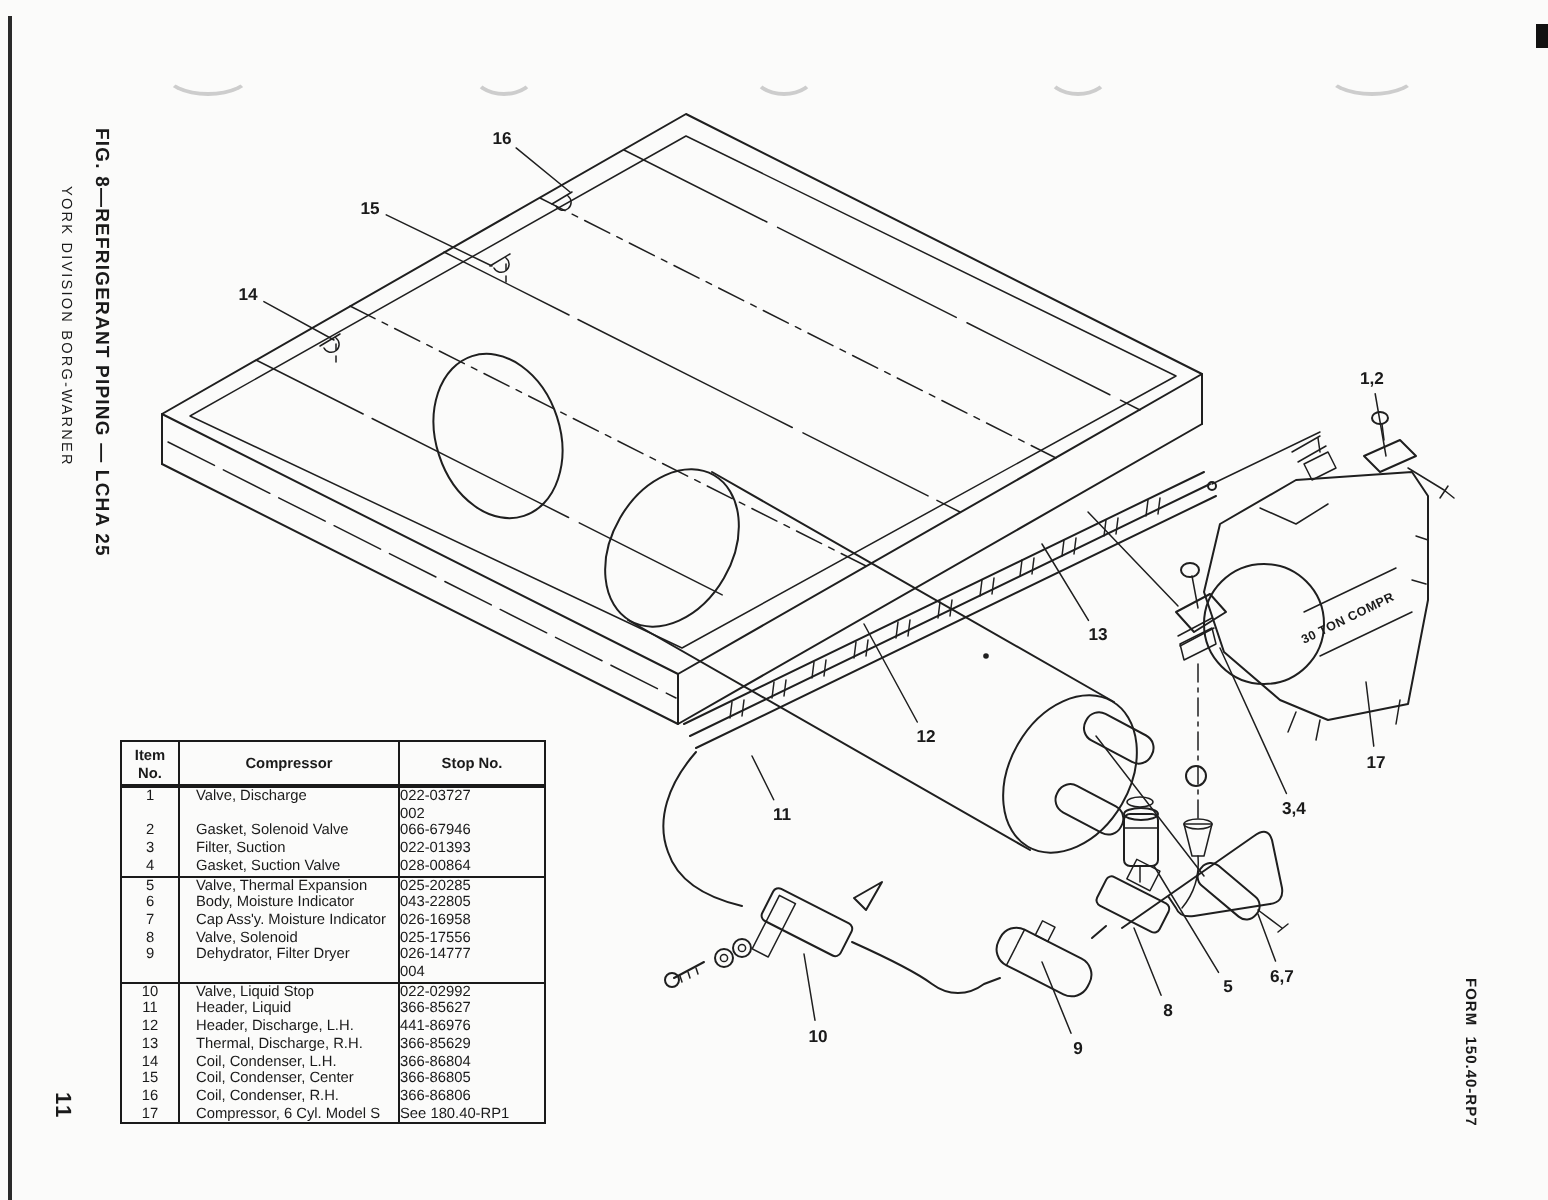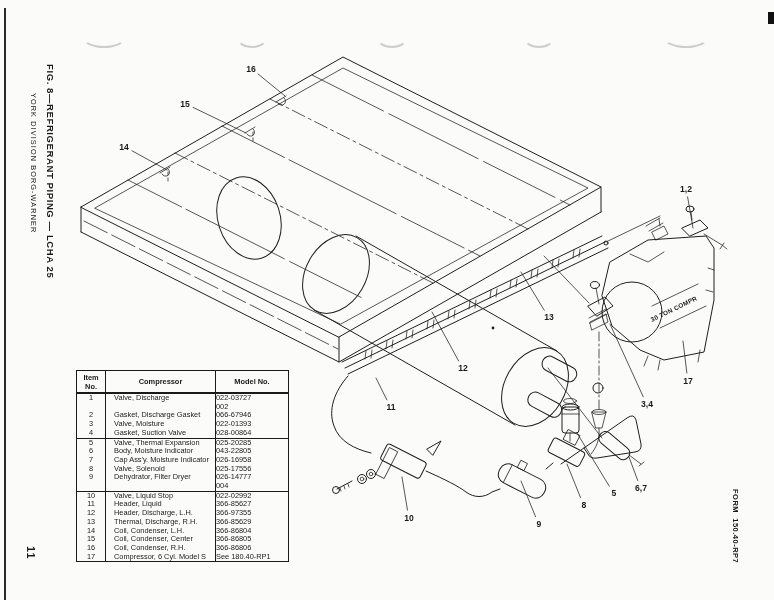--- a/index.html
+++ b/index.html
@@ -14,21 +14,21 @@
   #corner-mark{right:0;top:12px;width:6px;height:12px;background:#111;}
   .punch-hole{height:18px;border:2px solid transparent;border-bottom-color:#c2c2c2;
     border-radius:50%;opacity:.8;}
   
   .vtext{transform:rotate(90deg);transform-origin:0 0;white-space:pre;}
   #fig-title{left:56px;top:64px;font-size:9.5px;font-weight:bold;letter-spacing:.6px;}
   #division-title{left:38px;top:93px;font-size:7.3px;letter-spacing:1.1px;}
   #page-number{left:37px;top:546px;font-size:11px;font-weight:bold;letter-spacing:1px;}
   #form-number{left:740px;top:489px;font-size:7.5px;font-weight:bold;letter-spacing:.5px;}
   
-  #parts-table{left:76px;top:370px;width:212px;border-collapse:collapse;
+  #parts-table{left:60px;top:370px;width:212px;border-collapse:collapse;
     border:1.6px solid #1a1a1a;table-layout:fixed;font-size:7.4px;line-height:8.7px;}
   #parts-table th,#parts-table td{border-left:1.2px solid #1a1a1a;padding:0;vertical-align:top;}
   #parts-table th{border-bottom:2px solid #1a1a1a;font-weight:bold;text-align:center;
     height:21px;vertical-align:middle;white-space:pre-line;line-height:9px;}
   #parts-table col.c-item{width:29px;}
   #parts-table col.c-desc{width:110px;}
   #parts-table col.c-part{width:73px;}
   #parts-table td.item{text-align:center;}
   #parts-table td.desc{padding-left:8px;}
   #parts-table td.part{white-space:pre-line;}
@@ -233,38 +233,38 @@
   <colgroup>
       <col class="c-item">
       <col class="c-desc">
       <col class="c-part">
     </colgroup>
   <thead>
     <tr>
       <th>Item
 No.</th>
       <th>Compressor</th>
-      <th>Model No.</th>
+      <th>Stop No.</th>
     </tr>
   </thead>
   <tbody id="parts-body">
       <tr>
         <td class="item">1</td>
         <td class="desc">Valve, Discharge</td>
         <td class="part">022-03727
 002</td>
       </tr>
       <tr>
         <td class="item">2</td>
-        <td class="desc">Gasket, Discharge Gasket</td>
+        <td class="desc">Gasket, Solenoid Valve</td>
         <td class="part">066-67946</td>
       </tr>
       <tr>
         <td class="item">3</td>
-        <td class="desc">Valve, Moisture</td>
+        <td class="desc">Filter, Suction</td>
         <td class="part">022-01393</td>
       </tr>
       <tr class="sep">
         <td class="item">4</td>
         <td class="desc">Gasket, Suction Valve</td>
         <td class="part">028-00864</td>
       </tr>
       <tr>
         <td class="item">5</td>
         <td class="desc">Valve, Thermal Expansion</td>
@@ -297,21 +297,21 @@
         <td class="part">022-02992</td>
       </tr>
       <tr>
         <td class="item">11</td>
         <td class="desc">Header, Liquid</td>
         <td class="part">366-85627</td>
       </tr>
       <tr>
         <td class="item">12</td>
         <td class="desc">Header, Discharge, L.H.</td>
-        <td class="part">366-97355</td>
+        <td class="part">441-86976</td>
       </tr>
       <tr>
         <td class="item">13</td>
         <td class="desc">Thermal, Discharge, R.H.</td>
         <td class="part">366-85629</td>
       </tr>
       <tr>
         <td class="item">14</td>
         <td class="desc">Coil, Condenser, L.H.</td>
         <td class="part">366-86804</td>

